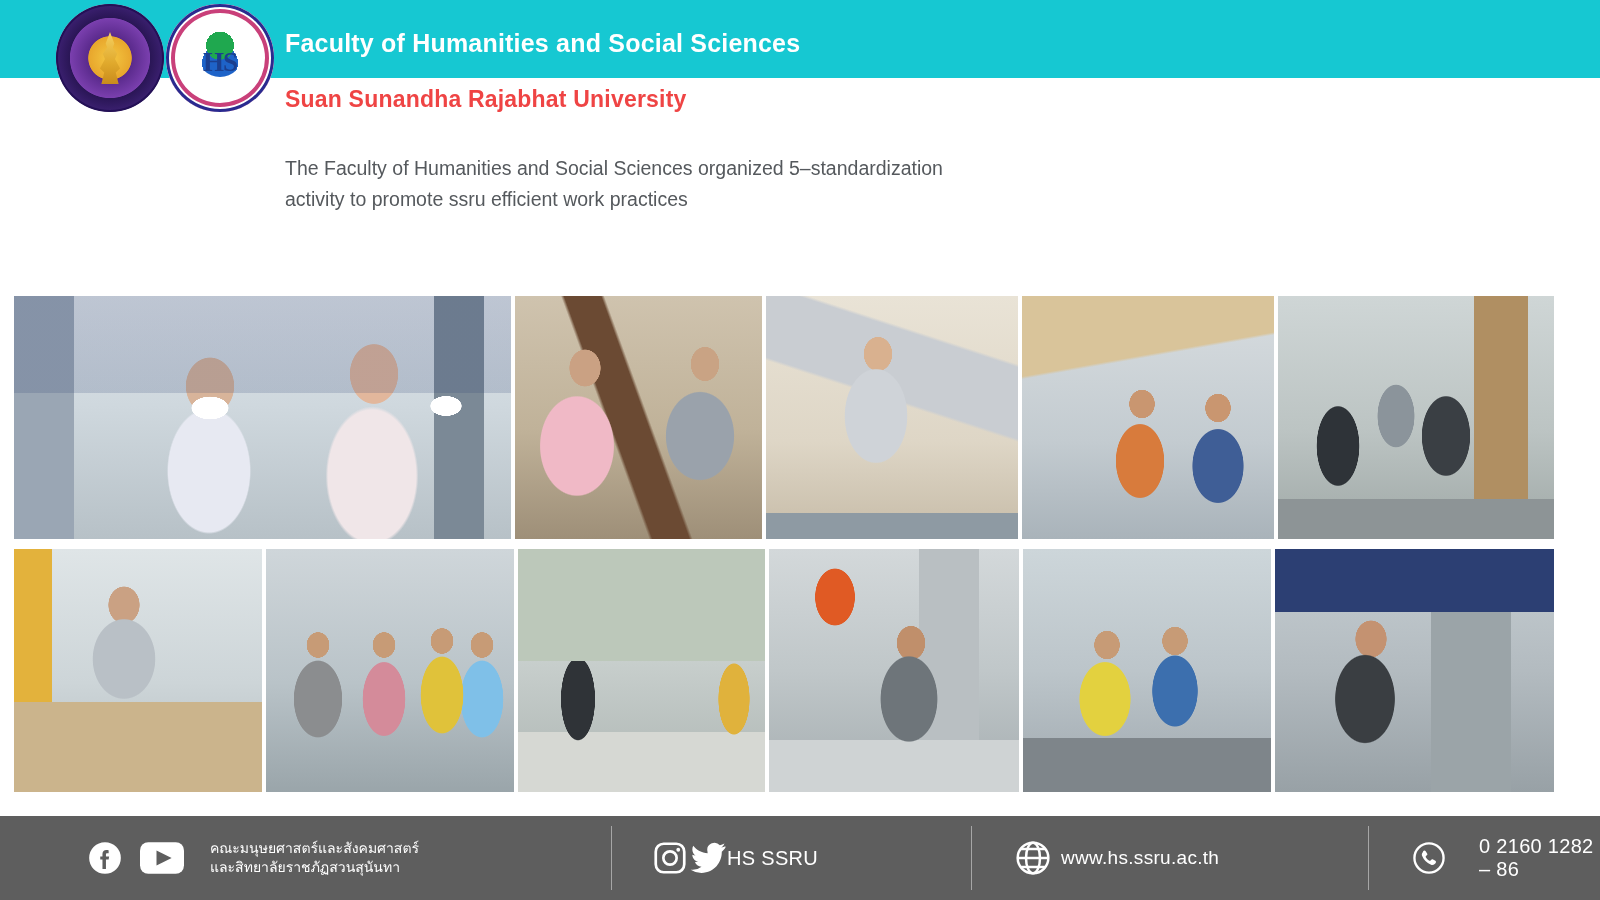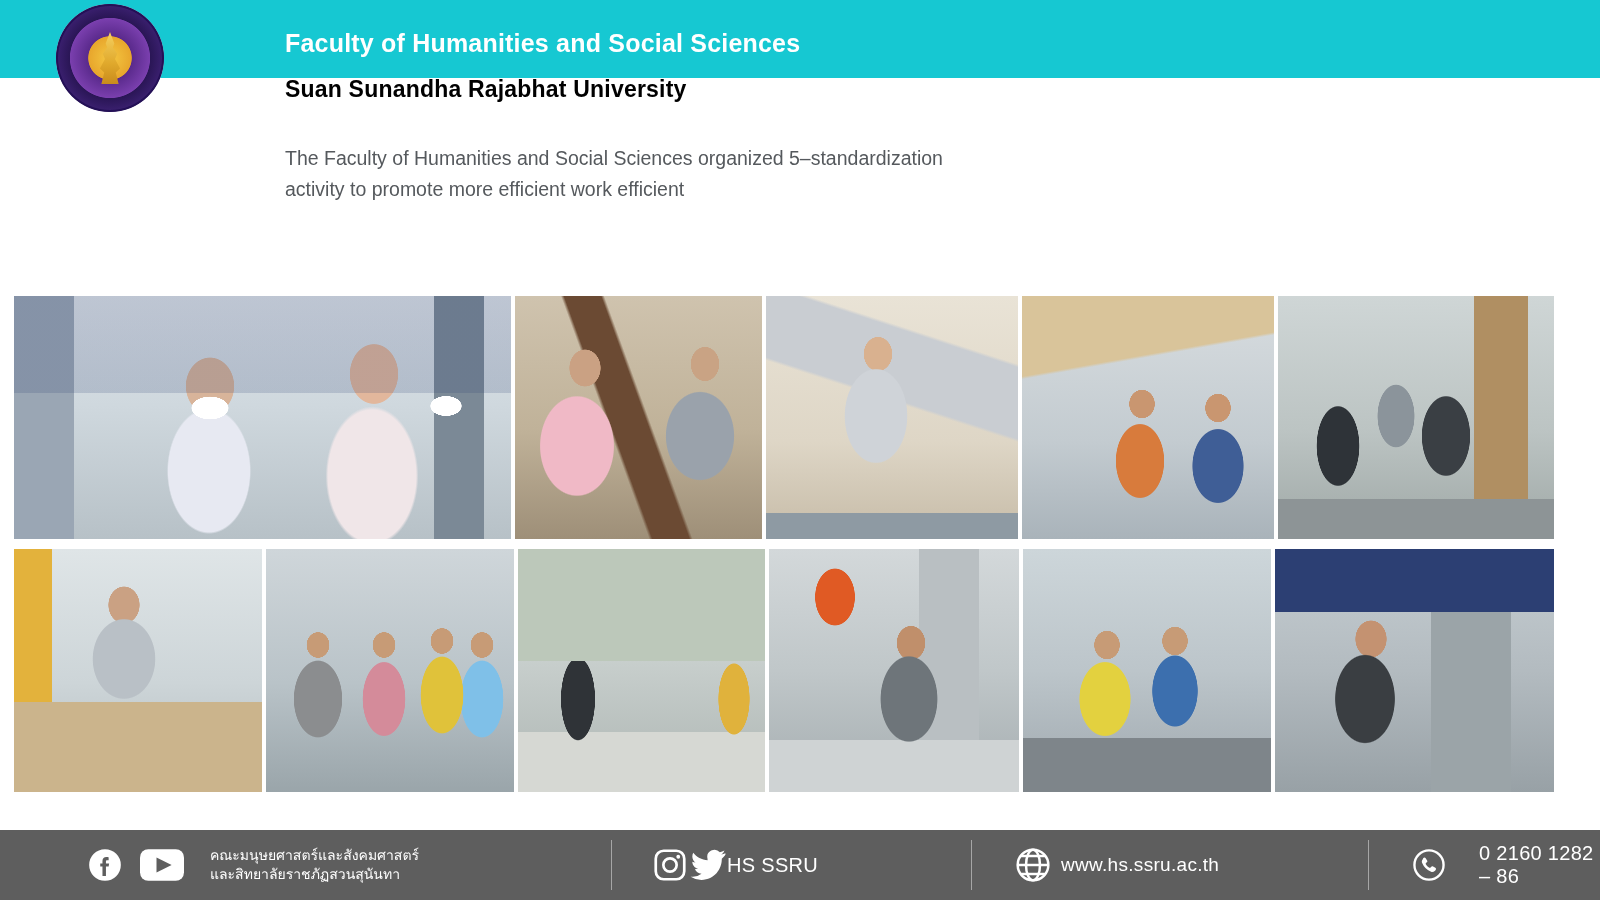--- a/index.html
+++ b/index.html
@@ -93,24 +93,24 @@
     width: 1250px;
   }
   .faculty-title {
     font-size: 25px;
     font-weight: bold;
     color: #ffffff;
     letter-spacing: .2px;
     line-height: 1.1;
   }
   .univ-title {
-    margin-top: 18px;
+    margin-top: 28px;
     font-size: 23px;
     font-weight: bold;
-    color: #000000;
+    color: #ef4444;
     letter-spacing: .2px;
   }
   .desc {
     margin-top: 40px;
     width: 1085px;
     font-size: 19.5px;
     color: #55595d;
     line-height: 1.62;
     text-align: justify;
     text-justify: inter-word;
@@ -263,21 +263,21 @@
         linear-gradient(90deg,transparent 0 156px,#9ba4a8 156px 236px,transparent 236px),
         radial-gradient(ellipse 24px 40px at 196px 120px,#d23b3b 0 70%,transparent 72%);
   }
 
   
   .footer {
     position: absolute;
     left: 0;
     bottom: 0;
     width: 1600px;
-    height: 70px;
+    height: 84px;
     background: #5e5e5e;
     display: flex;
     align-items: stretch;
   }
   .f-seg {
     display: flex;
     align-items: center;
     position: relative;
   }
   .f-seg + .f-seg::before {
@@ -312,28 +312,31 @@
 </head>
 <body>
 
 <div class="header-bar"></div>
 
 <div class="logo-wrap">
   <div class="logo logo-ssru">
     <div class="ring-text"></div>
     <div class="inner-sym"></div>
   </div>
+  <div class="logo logo-hs">
+    <div class="hs-letters">HS</div>
+  </div>
 </div>
 
 <div class="title-block">
   <div class="faculty-title">Faculty of Humanities and Social Sciences</div>
   <div class="univ-title">Suan Sunandha Rajabhat University</div>
   <div class="desc">
     <span>The Faculty of Humanities and Social Sciences organized 5–standardization</span>
-    <span class="lastline">activity to promote more efficient work efficient</span>
+    <span class="lastline">activity to promote ssru efficient work practices</span>
   </div>
 </div>
 
 <div class="gallery">
 
   <div class="row row1">
     <div class="photo p1">
       <span class="ph-label">Two staff members in masks standing in office corridor</span>
     </div>
     <div class="photo p2">

